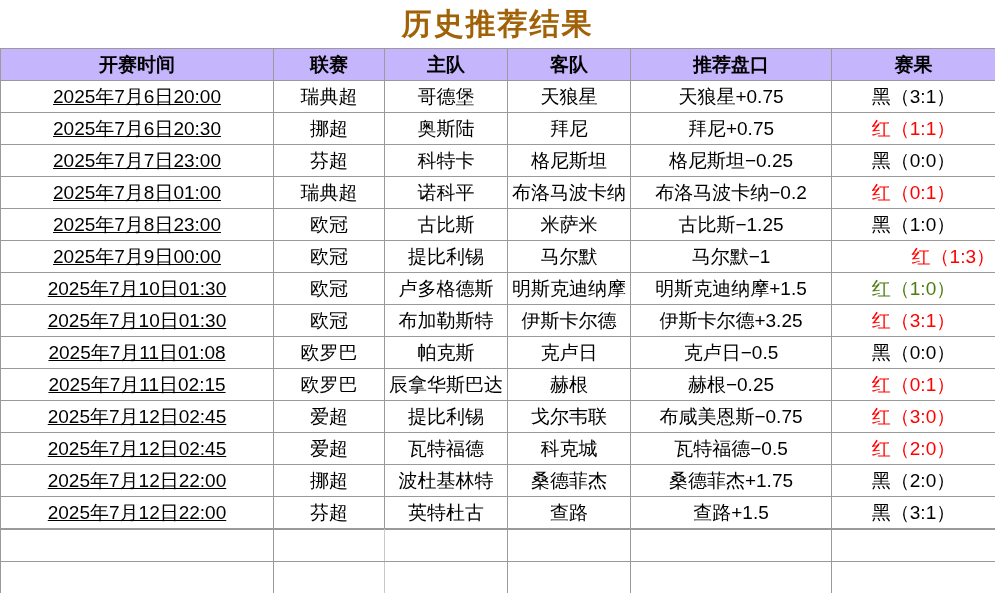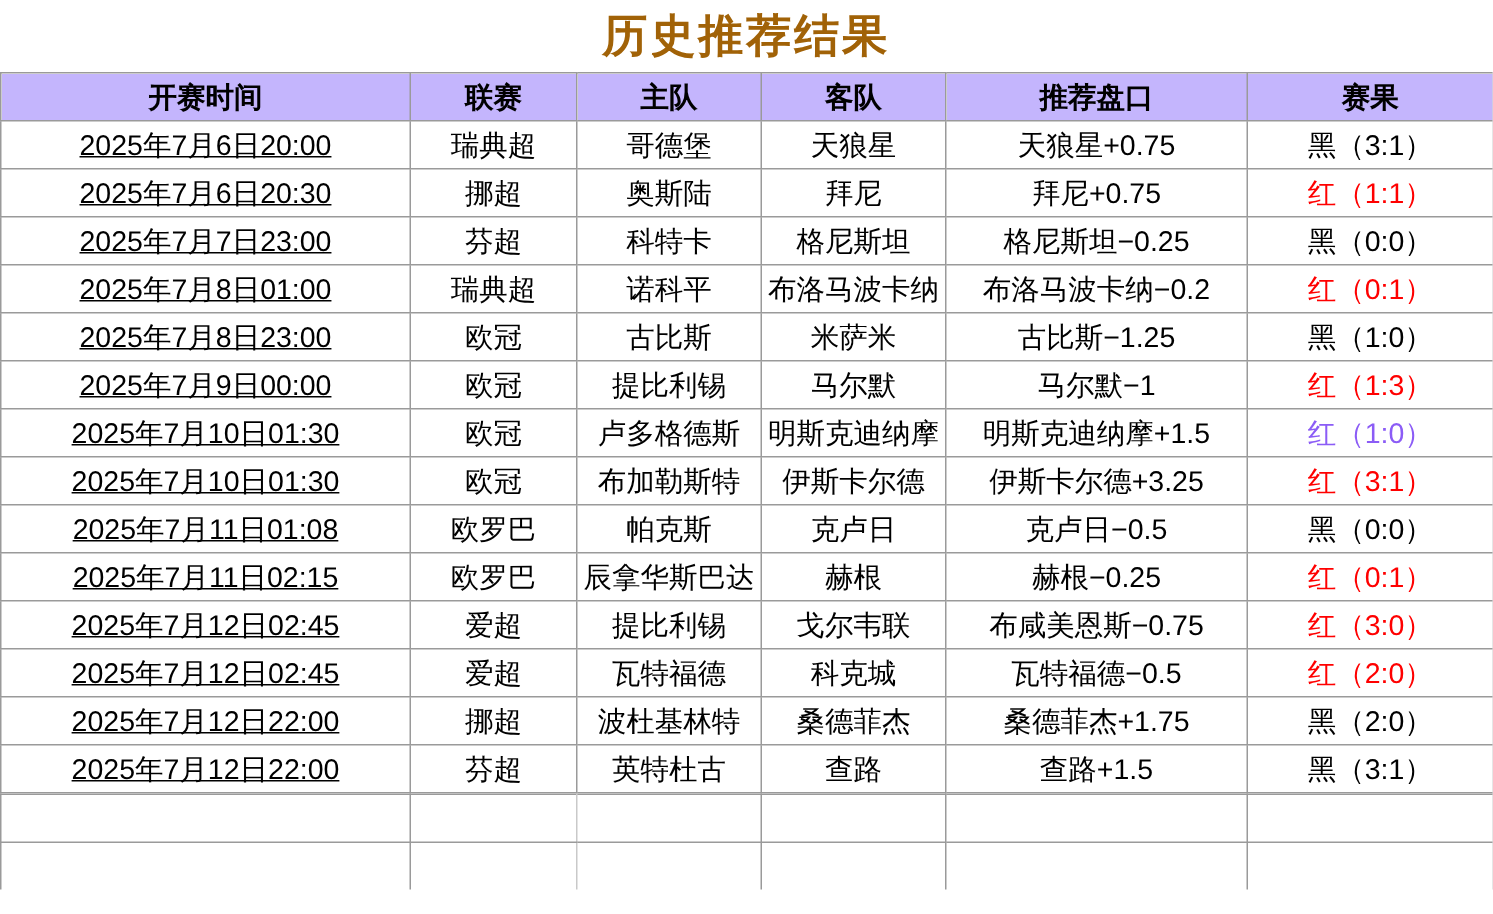--- a/index.html
+++ b/index.html
@@ -133,29 +133,29 @@
           <td class="c-away">米萨米</td>
           <td class="c-market">古比斯−1.25</td>
           <td class="c-result" style="color: rgb(0, 0, 0);">黑（1:0）</td>
         </tr>
         <tr>
           <td class="c-time">2025年7月9日00:00</td>
           <td class="c-league">欧冠</td>
           <td class="c-home">提比利锡</td>
           <td class="c-away">马尔默</td>
           <td class="c-market">马尔默−1</td>
-          <td class="c-result" style="color: rgb(255, 0, 0);">红（1:3）</td>
+          <td class="c-result" style="color: rgb(255, 0, 0); text-align: right;">红（1:3）</td>
         </tr>
         <tr>
           <td class="c-time">2025年7月10日01:30</td>
           <td class="c-league">欧冠</td>
           <td class="c-home">卢多格德斯</td>
           <td class="c-away">明斯克迪纳摩</td>
           <td class="c-market">明斯克迪纳摩+1.5</td>
-          <td class="c-result" style="color: #8b5cf6;">红（1:0）</td>
+          <td class="c-result" style="color: #4d7c0f;">红（1:0）</td>
         </tr>
         <tr>
           <td class="c-time">2025年7月10日01:30</td>
           <td class="c-league">欧冠</td>
           <td class="c-home">布加勒斯特</td>
           <td class="c-away">伊斯卡尔德</td>
           <td class="c-market">伊斯卡尔德+3.25</td>
           <td class="c-result" style="color: rgb(255, 0, 0);">红（3:1）</td>
         </tr>
         <tr>

